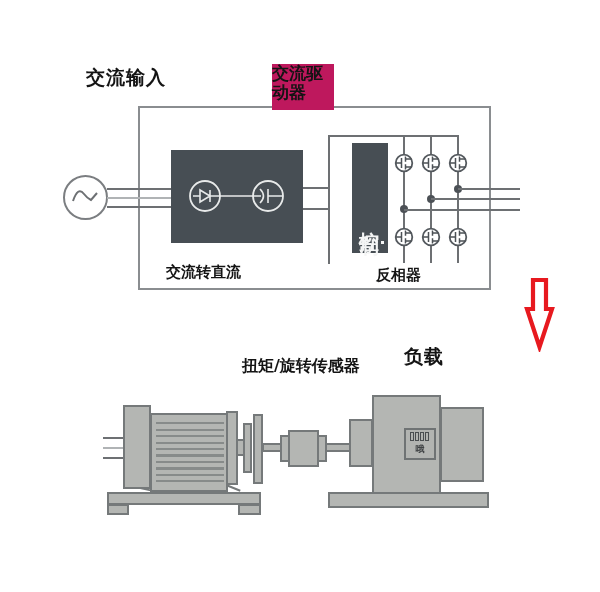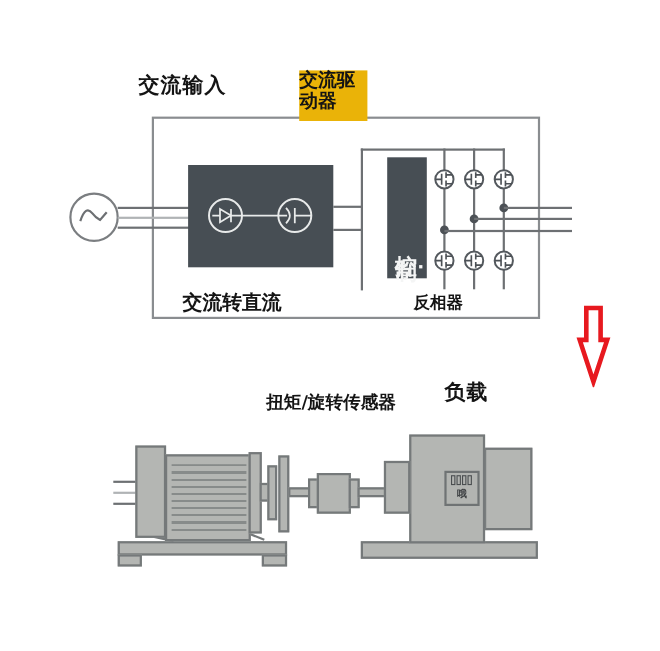--- a/index.html
+++ b/index.html
@@ -11,42 +11,42 @@
   .line{position:absolute;background:#6d7073;}
   .line.light{background:#b0b3b5;}
   .darkbox{position:absolute;background:#474e54;}
   .part{position:absolute;background:#b4b6b3;border:2px solid #75797a;box-sizing:border-box;}
   .dot{position:absolute;width:8px;height:8px;border-radius:50%;background:#4c5156;}
   svg{display:block;}
   
   #drive-box{position:absolute;left:138px;top:106px;width:353px;height:184px;border:2px solid #8a8d90;box-sizing:border-box;}
   
   #ac-drive-label{
-    position:absolute;left:272px;top:64px;width:62px;padding-bottom:9px;background:#eab308;
+    position:absolute;left:272px;top:64px;width:62px;padding-bottom:9px;background:#be185d;
     font-size:17px;line-height:18.5px;font-weight:bold;color:#141414;white-space:normal;word-break:break-all;
   }
   #control-label{
     position:absolute;left:352px;top:143px;width:36px;height:110px;
     display:flex;justify-content:center;align-items:center;padding-top:44px;box-sizing:border-box;
     color:#f4f5f5;font-size:20px;font-weight:bold;writing-mode:vertical-lr;text-orientation:upright;letter-spacing:4px;
   }
   #nameplate{position:absolute;left:404px;top:428px;width:32px;height:32px;border:2px solid #6f7374;box-sizing:border-box;background:#b2b4b1;}
   .tickrow{position:absolute;left:4px;top:2px;display:flex;gap:1px;}
   .tick{width:4px;height:9px;border:1px solid #4a4e50;box-sizing:border-box;}
   #plate-glyph{position:absolute;left:0;top:13px;width:100%;text-align:center;font-size:9px;color:#3f4244;font-weight:bold;}
   .fins{position:absolute;left:4px;top:7px;width:68px;height:61px;
     background:repeating-linear-gradient(to bottom,#878b8a 0px,#878b8a 2px,transparent 2px,transparent 6.5px);}
   .slant{position:absolute;height:2px;background:#75797a;}
 </style>
 </head>
 <body>
 
 <div id="stage">
 
-  <div class="lbl" style="left:86px;top:65px;font-size:19px;letter-spacing:1px;margin-left:40px;">交流输入</div>
+  <div class="lbl" style="left:86px;top:65px;font-size:19px;letter-spacing:1px;">交流输入</div>
 
   <div id="drive-box"></div>
 
   <div id="ac-drive-label">交流驱动器</div>
 
   <div style="position:absolute;left:62px;top:174px;width:47px;height:47px;">
     <svg width="47" height="47" viewBox="0 0 47 47">
       <circle cx="23.5" cy="23.5" r="21.5" fill="#ffffff" stroke="#7b7e81" stroke-width="2"></circle>
       <path d="M11,27 Q16,12 22,20 Q25,24 29,26 L35,19" fill="none" stroke="#6d7073" stroke-width="2"></path>
     </svg>
@@ -58,21 +58,21 @@
 
   <div class="darkbox" style="left:171px;top:150px;width:132px;height:93px;">
     <svg width="132" height="93" viewBox="0 0 132 93">
       <circle cx="34" cy="46" r="15" fill="none" stroke="#e8eaea" stroke-width="1.8"></circle>
       <path d="M22,46 H29 M29,40 L29,52 L39,46 Z M39,40 V52 M39,46 H49" fill="none" stroke="#e8eaea" stroke-width="1.6"></path>
       <circle cx="97" cy="46" r="15" fill="none" stroke="#e8eaea" stroke-width="1.8"></circle>
       <path d="M49,46 H82" stroke="#e8eaea" stroke-width="1.6"></path>
       <path d="M82,46 H90 M89,39 Q96,46 89,53 M97,39 V53 M97,46 H112" fill="none" stroke="#e8eaea" stroke-width="1.6"></path>
     </svg>
   </div>
-  <div class="lbl" style="left:166px;top:263px;font-size:18px;">交流转直流</div>
+  <div class="lbl" style="left:166px;top:263px;font-size:15px;">交流转直流</div>
 
   <div class="line" style="left:303px;top:187px;width:27px;height:2px;"></div>
   <div class="line" style="left:303px;top:208px;width:27px;height:2px;"></div>
   <div class="line" style="left:328px;top:135px;width:2px;height:129px;"></div>
   <div class="line" style="left:328px;top:135px;width:131px;height:2px;"></div>
 
   <div class="darkbox" style="left:352px;top:143px;width:36px;height:110px;"></div>
   <div id="control-label">控制</div>
   <div style="position:absolute;left:381px;top:241px;width:3px;height:3px;background:#f4f5f5;"></div>
 

